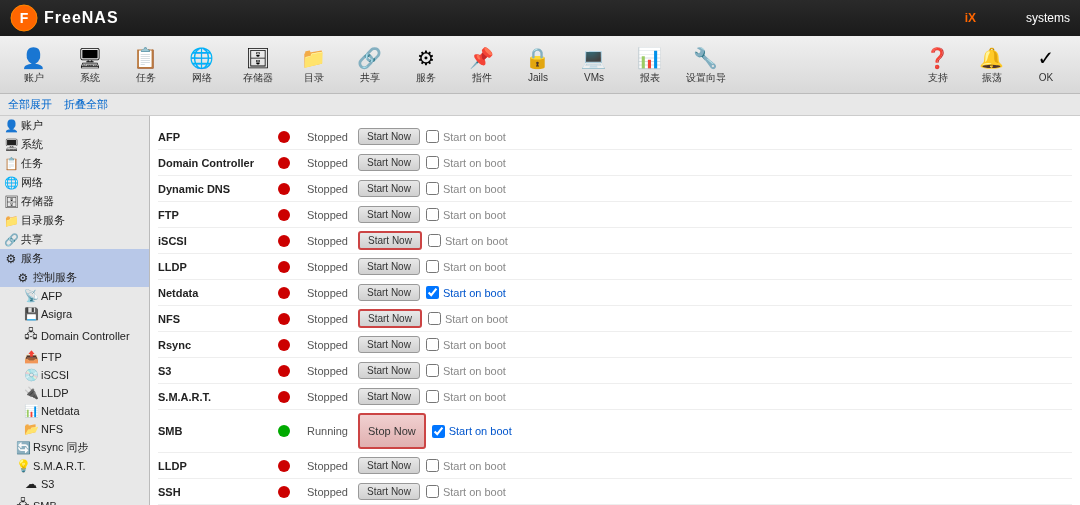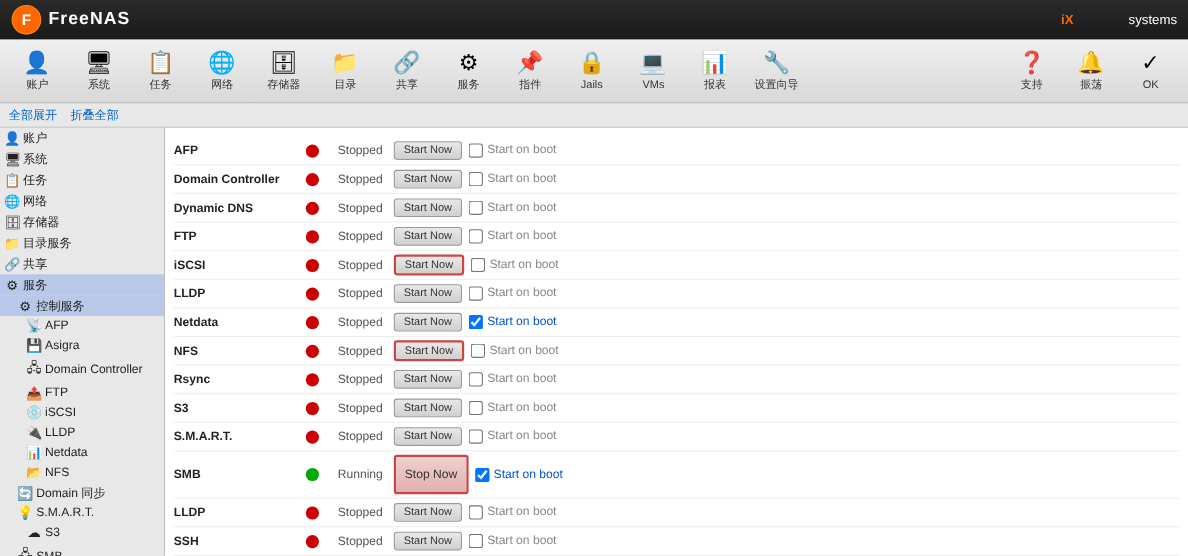--- a/index.html
+++ b/index.html
@@ -149,21 +149,21 @@
       padding: 10px 8px;
       font-size: 11px;
       cursor: pointer;
       color: #333;
     }
     .btn-highlighted {
       border: 2px solid #cc4444 !important;
     }
     .svc-boot {
       display: flex;
-      align-items: flex-start;
+      align-items: center;
       gap: 4px;
       font-size: 11px;
       color: #0055cc;
     }
     .svc-boot input[type=checkbox] { margin: 0; }
   </style>
 </head>
 <body>
 
 <div id="topbar">
@@ -321,21 +321,21 @@
     <div class="sidebar-item" style="padding-left:24px;">
       <span class="si-icon">📊</span>
       <span class="si-label">Netdata</span>
     </div>
     <div class="sidebar-item" style="padding-left:24px;">
       <span class="si-icon">📂</span>
       <span class="si-label">NFS</span>
     </div>
     <div class="sidebar-item" style="padding-left:16px;">
       <span class="si-icon">🔄</span>
-      <span class="si-label">Domain 同步</span>
+      <span class="si-label">Rsync 同步</span>
     </div>
     <div class="sidebar-item" style="padding-left:16px;">
       <span class="si-icon">💡</span>
       <span class="si-label">S.M.A.R.T.</span>
     </div>
     <div class="sidebar-item" style="padding-left:24px;">
       <span class="si-icon">☁</span>
       <span class="si-label">S3</span>
     </div>
     <div class="sidebar-item" style="padding-left:16px;">

